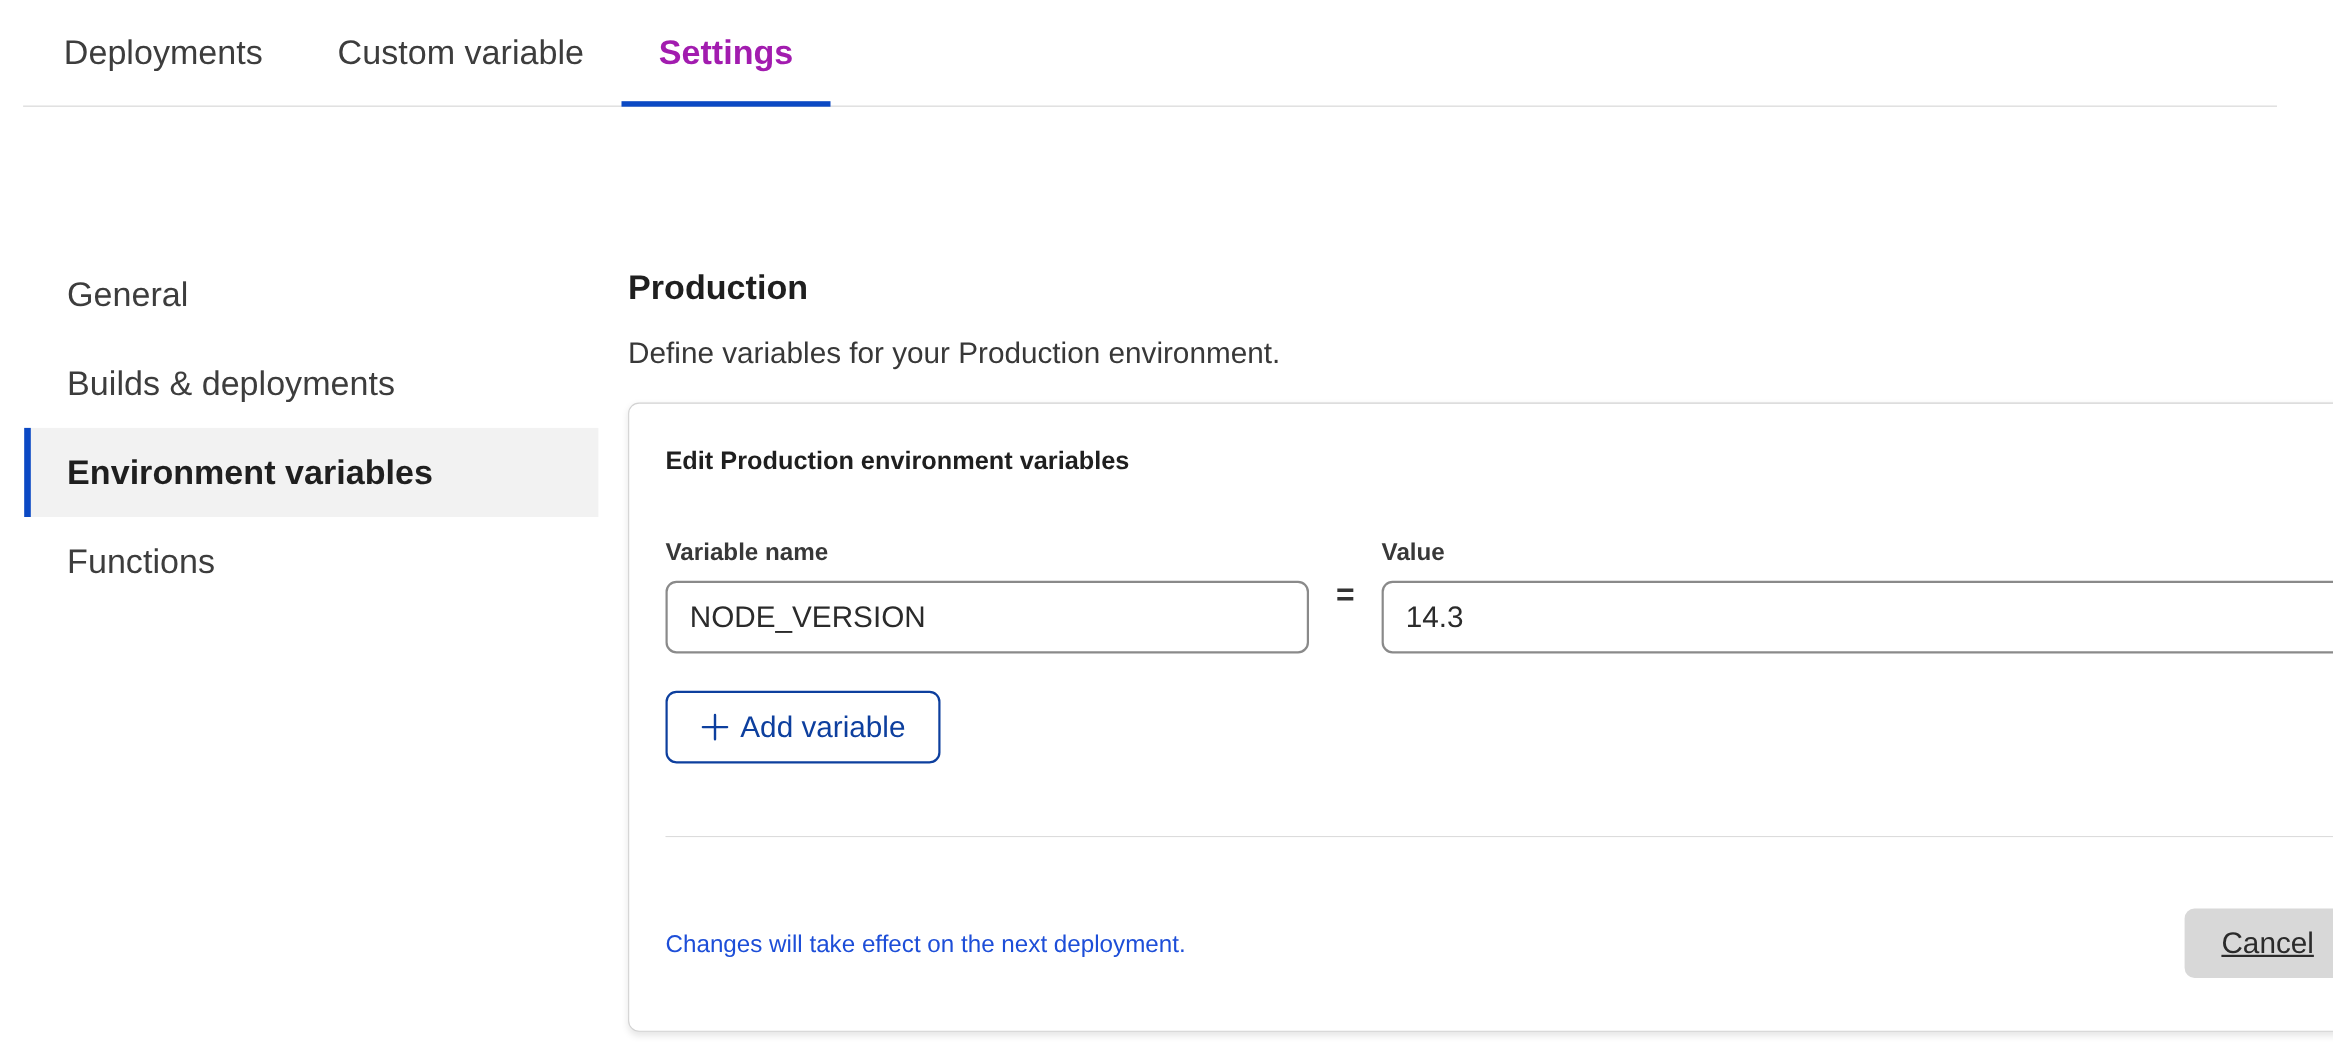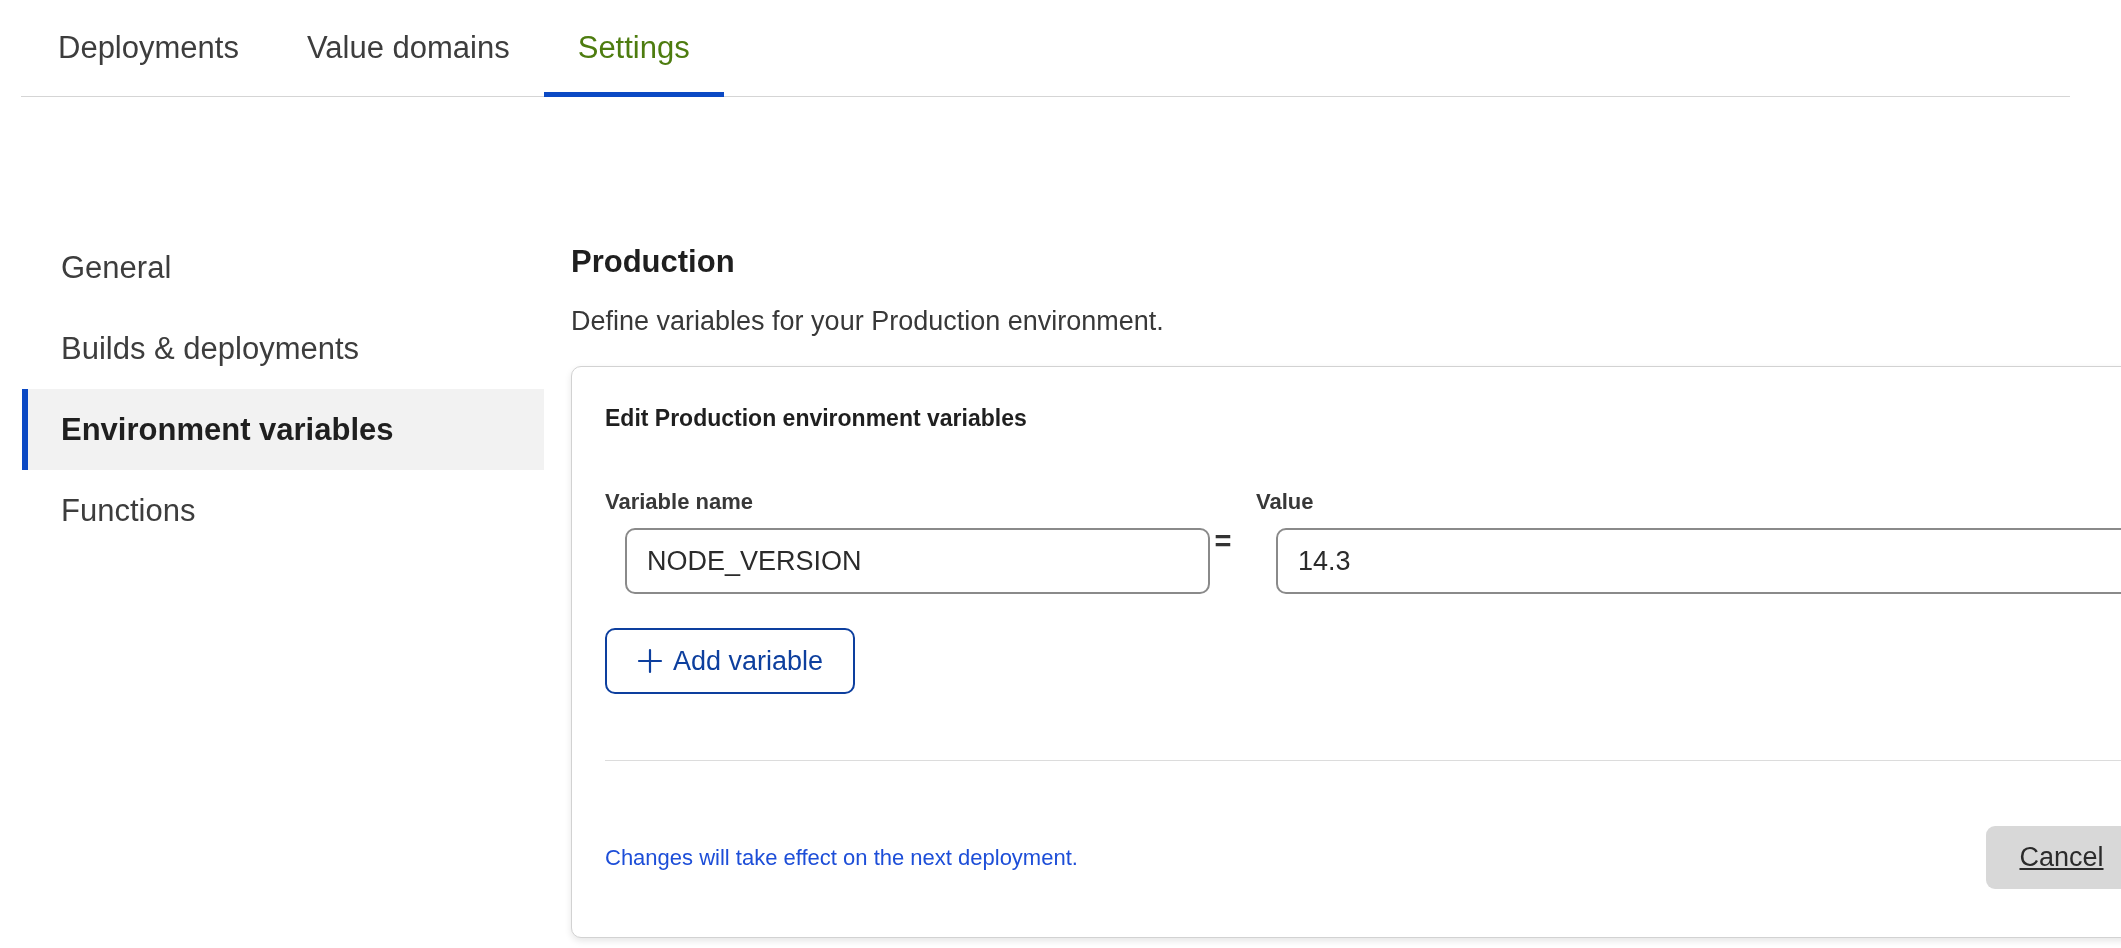--- a/index.html
+++ b/index.html
@@ -18,21 +18,21 @@
     border-bottom:1px solid #d5d5d5;
     display:flex; align-items:stretch;
     padding-left:3px; box-sizing:border-box;
   }
   .tab {
     display:flex; align-items:center;
     padding:0 34px;
     font-size:31px; color:#3d3d3d;
     cursor:pointer; position:relative; white-space:nowrap;
   }
-  .tab.active { font-weight:400; color:#4d7c0f; }
+  .tab.active { font-weight:700; color:#a21caf; }
   .tab.active::after {
     content:""; position:absolute; left:0; right:0; bottom:-1px; height:5px;
     background:#0b49c4;
   }
 
   
   .sidebar { position:absolute; left:22px; top:227px; width:522px; }
   .side-item {
     height:81px; display:flex; align-items:center;
     padding-left:39px; box-sizing:border-box;
@@ -60,21 +60,21 @@
   .card-title { margin:0; font-size:23px; line-height:34px; font-weight:700; color:#1f1f1f; }
 
   .var-row { display:flex; align-items:center; margin-top:54px; }
   .field-label { display:block; font-size:22px; font-weight:700; color:#383838; margin-bottom:13px; }
   .col-name  { width:585px; }
   .col-value { flex:1; }
   .txt-input {
     width:100%; height:66px; box-sizing:border-box;
     border:2px solid #8a8a8a; border-radius:10px;
     padding:0 20px; font-size:27px; color:#2b2b2b;
-    font-family:inherit; background:#fff; outline:none;margin-left:20px;
+    font-family:inherit; background:#fff; outline:none;
   }
   .eq-cell {
     width:66px; height:66px; display:flex; align-items:center; justify-content:center;
     font-size:29px; font-weight:600; color:#333;
   }
   .remove-cell {
     width:75px; height:66px; box-sizing:border-box;
     display:flex; align-items:center; justify-content:flex-end; padding-right:4px;
   }
   .remove-btn { background:none; border:none; padding:4px; cursor:pointer; display:flex; }
@@ -92,21 +92,21 @@
   .footer-note { flex:1; font-size:22px; color:#1d4ed8; }
   .btn { height:63px; border:none; border-radius:9px; font-size:27px; font-family:inherit; cursor:pointer;text-decoration:underline; }
   .btn-cancel { width:151px; background:#d8d8d8; color:#2b2b2b; margin-right:17px; }
   .btn-save   { width:127px; background:#0b49c4; color:#ffffff; }
 </style>
 </head>
 <body>
 
 <nav class="tabbar">
   <div class="tab">Deployments</div>
-  <div class="tab">Value domains</div>
+  <div class="tab">Custom variable</div>
   <div class="tab active">Settings</div>
 </nav>
 
 <nav class="sidebar">
   <div class="side-item">General</div>
   <div class="side-item">Builds &amp; deployments</div>
   <div class="side-item active">Environment variables</div>
   <div class="side-item">Functions</div>
 </nav>
 

